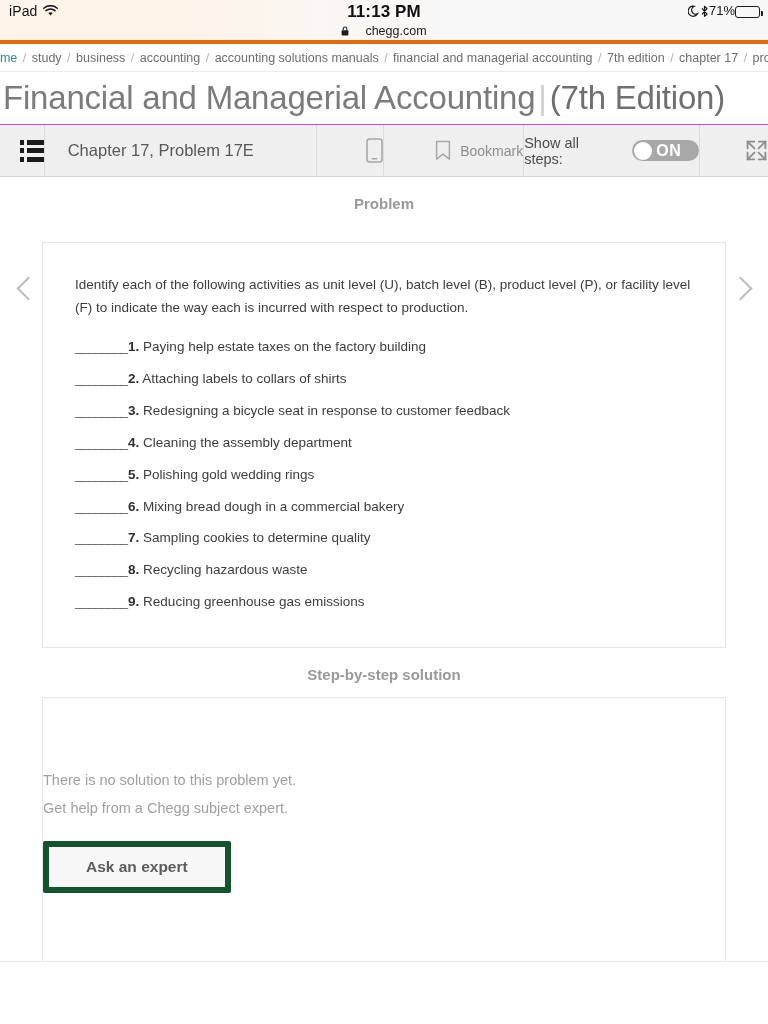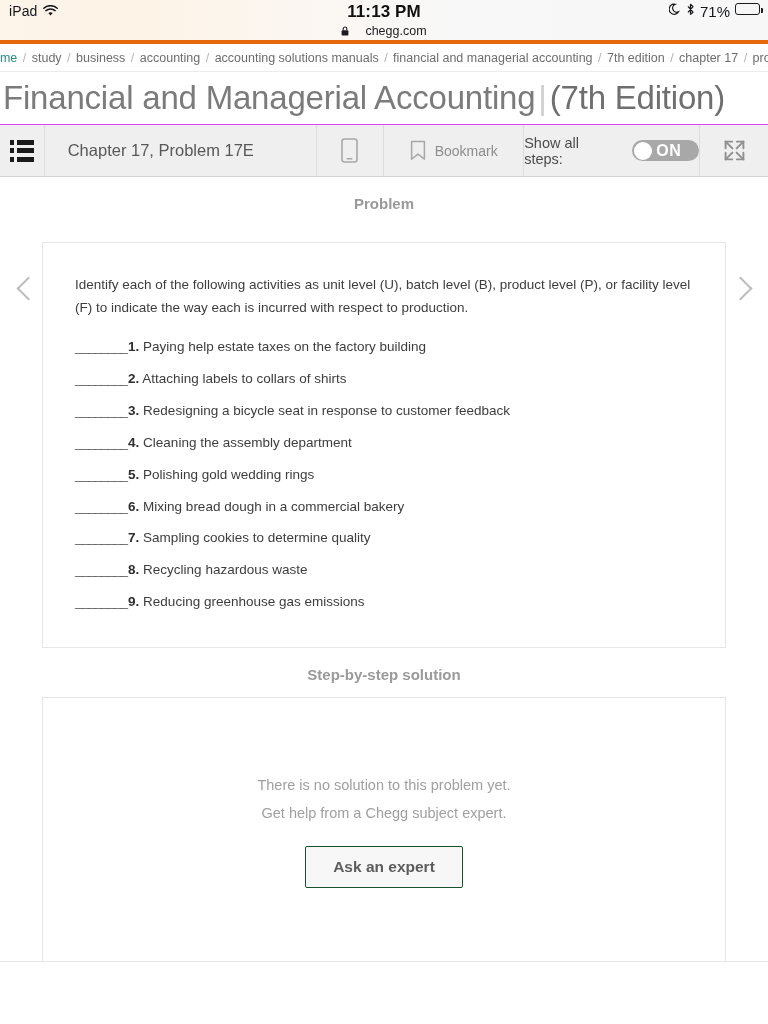--- a/index.html
+++ b/index.html
@@ -26,22 +26,22 @@
     position:absolute; left:0; right:0; top:2px;
     text-align:center; pointer-events:none;
   }
   .sb-time{ font-size:17px; color:#111; font-weight:600; letter-spacing:.1px; }
   .sb-url{
     margin-top:2px; font-size:12.5px; color:#1c1c1e;
     display:flex; align-items:center; justify-content:center; gap:16px;
   }
   .sb-right{
     position:absolute; right:8px; top:3px;
-    display:flex; align-items:flex-start; gap:5px;
-    font-size:15px; color:#15161a;
+    display:flex; align-items:flex-end; 
+    font-size:13px; color:#15161a;
   }
   .batt{
     position:relative; width:25px; height:12px;
     border:1px solid #1c1c1e; border-radius:3px; padding:1px;
   }
   .batt::after{
     content:""; position:absolute; right:-3.5px; top:3.5px;
     width:2px; height:5px; background:#1c1c1e; border-radius:0 1px 1px 0;
   }
   .batt-fill{ height:100%; background:#1c1c1e; border-radius:1.5px; }
@@ -76,21 +76,21 @@
   }
   .booktitle .ed{ color:#6f6f6f; }
 
   
   .toolbar{
     height:53px; background:#efefef;
     border-top:1px solid #d946ef; border-bottom:1px solid #d3d3d3;
     display:flex; align-items:stretch;
   }
   .tb-cell{
-    display:flex; align-items:center; justify-content:center;
+    display:flex; align-items:center; justify-content:flex-end;
     border-right:1px solid #dcdcdc;
   }
   .tb-menu{ width:45px; }
   .tb-chapter{
     flex:0 0 272px; justify-content:flex-start; padding-left:23px;
     font-size:16.5px; color:#585858;
   }
   .tb-mobile{ width:68px; }
   .tb-bookmark{
     flex:0 0 140px; gap:9px;
@@ -156,29 +156,29 @@
   .chev{
     width:17px; height:17px;
     border-top:2px solid #bdbdbd; border-right:2px solid #bdbdbd;
   }
   .chev.l{ transform:rotate(-135deg); }
   .chev.r{ transform:rotate(45deg); }
 
   .solution-card{
     height:265px;
     display:flex; flex-direction:column;
-    align-items:center; justify-content:center;
+    align-items:flex-start; justify-content:center;
   }
   .soln-line{
     font-size:14.5px; color:#a0a0a0; line-height:1.95;
   }
   .ask-btn{
     margin-top:18px;
-    background:#f7f7f7; border:1px solid #14532d;
-    padding:11px 27px; border-radius:2px;
+    background:#f7f7f7; border:6px solid #14532d;
+    padding:11px 37px; border-radius:2px;
     font-size:15.5px; font-weight:bold; color:#5c5c5c;
     font-family:"Liberation Sans", sans-serif;
     cursor:pointer;
   }
   .bottomrule{
     position:absolute; left:0; right:0; bottom:0;
     height:1px; background:#e8e8e8;
   }
 </style>
 </head>

